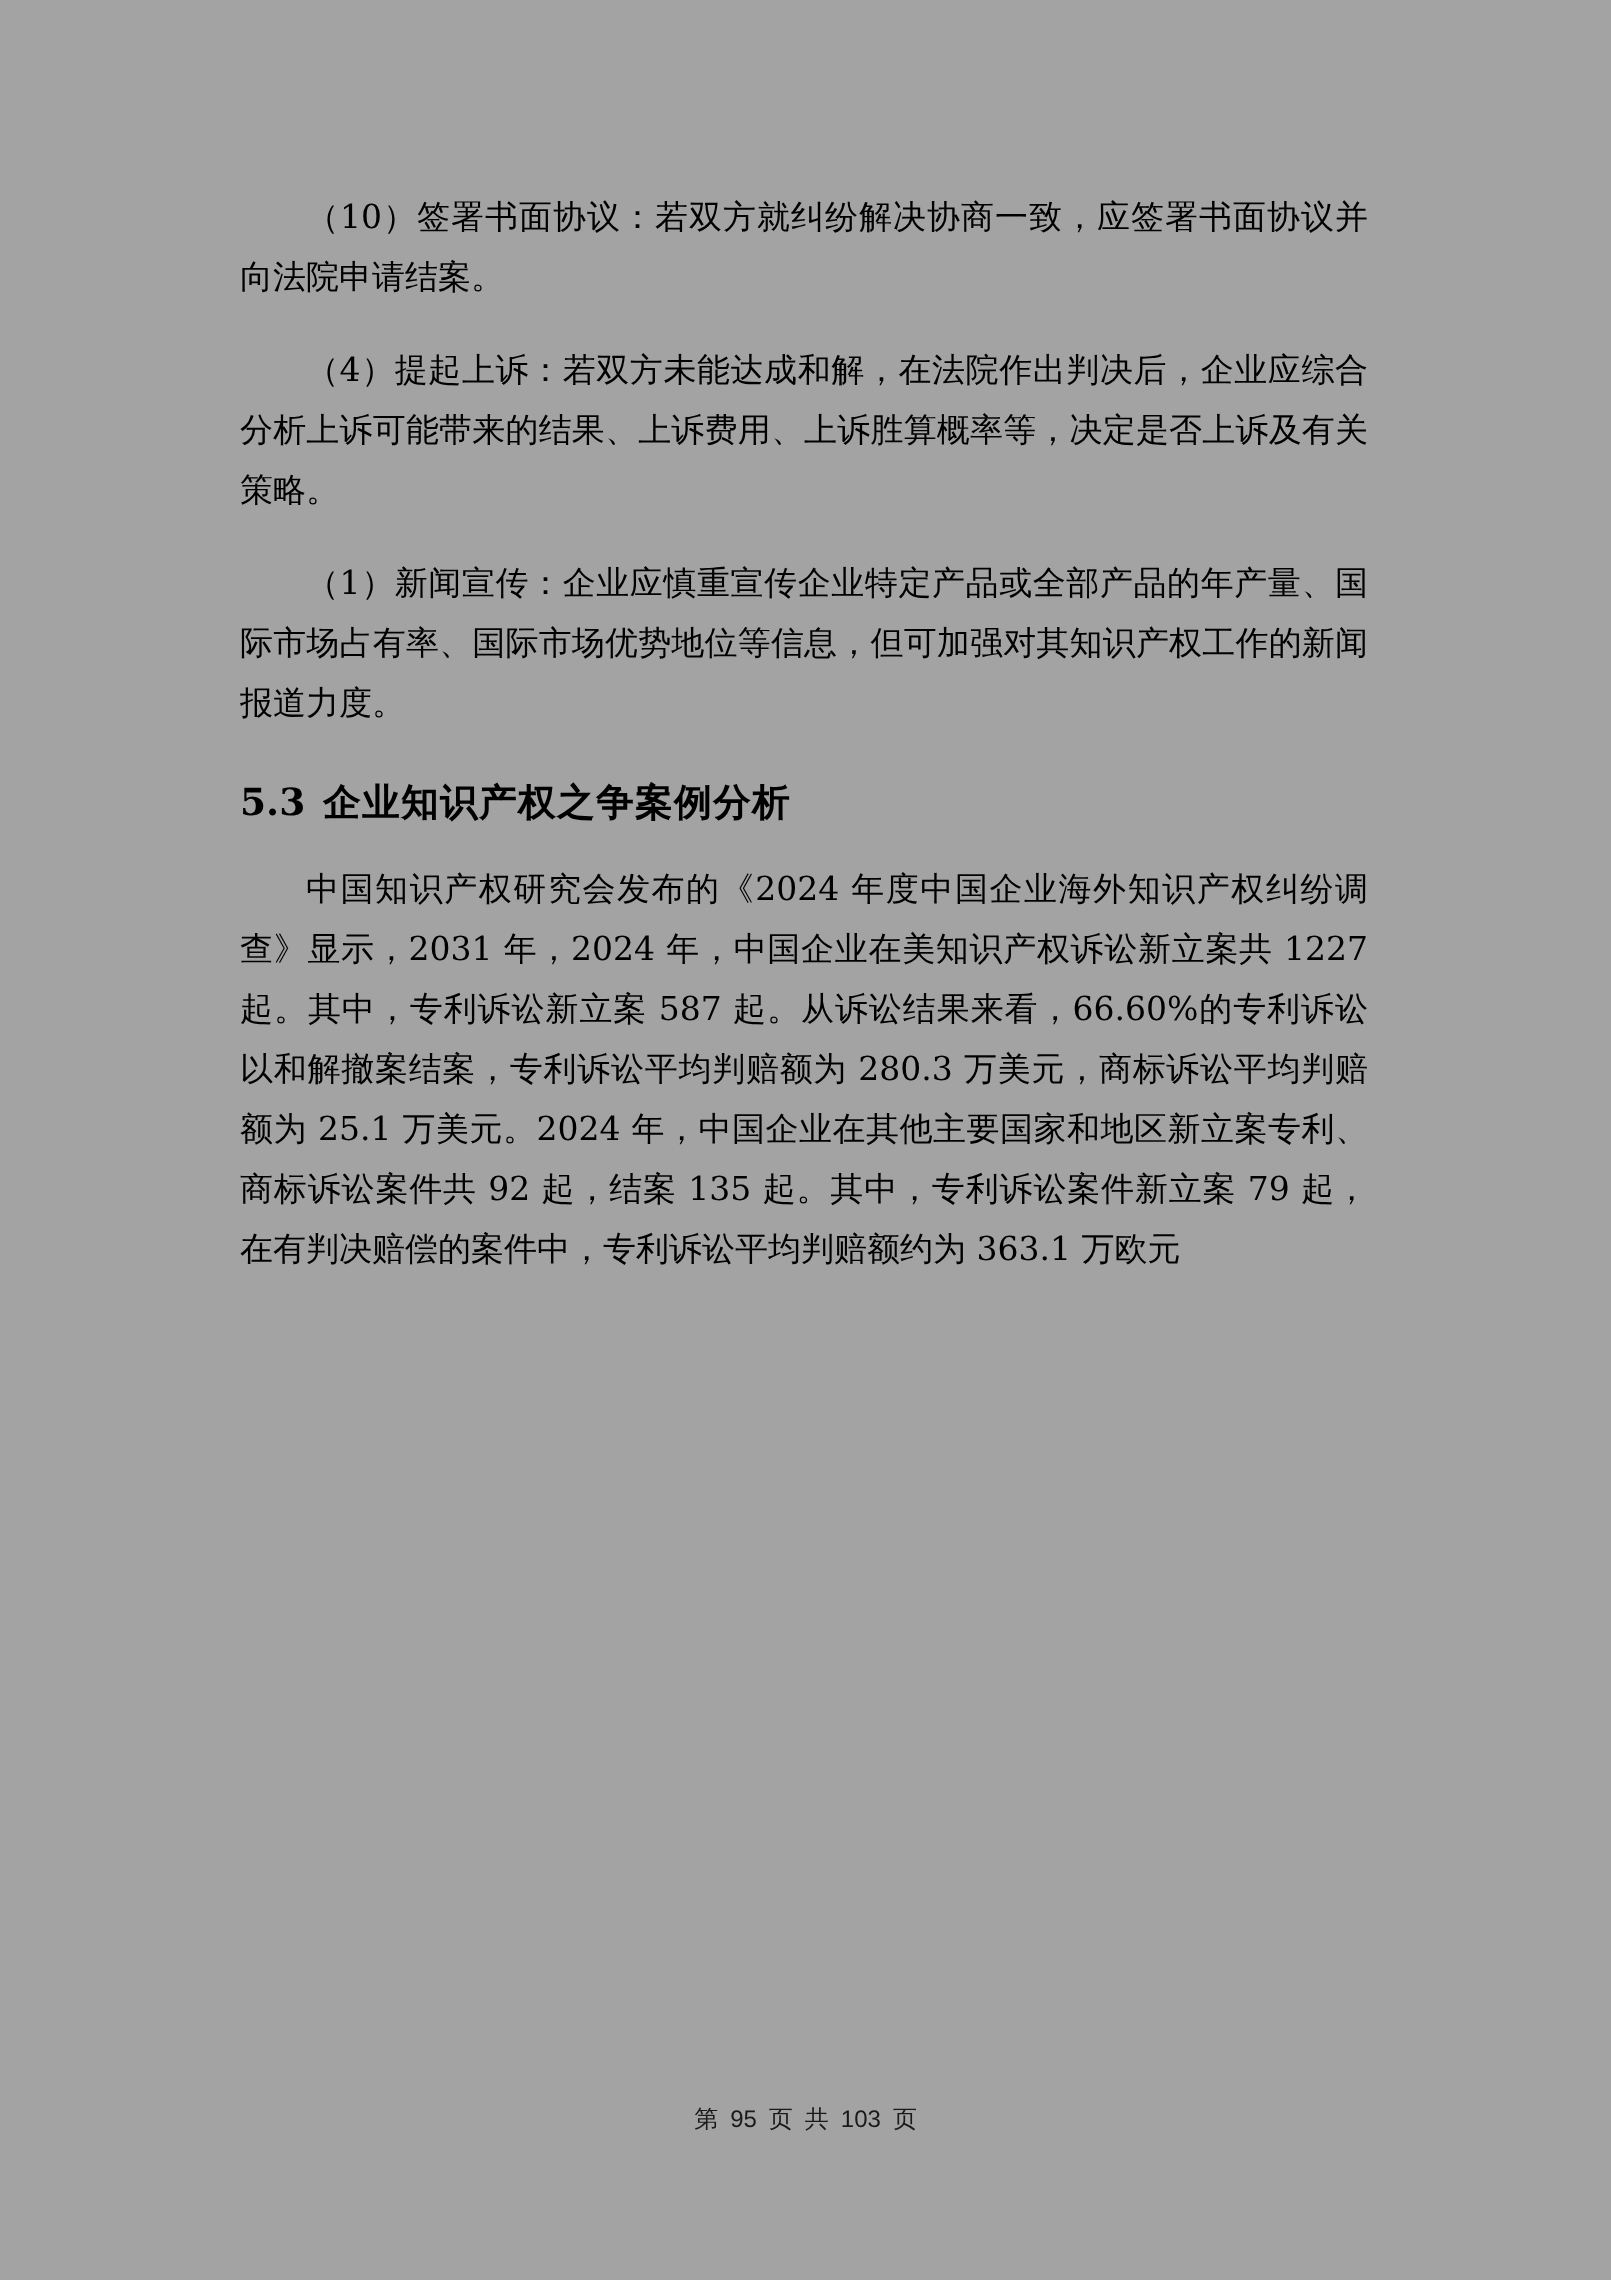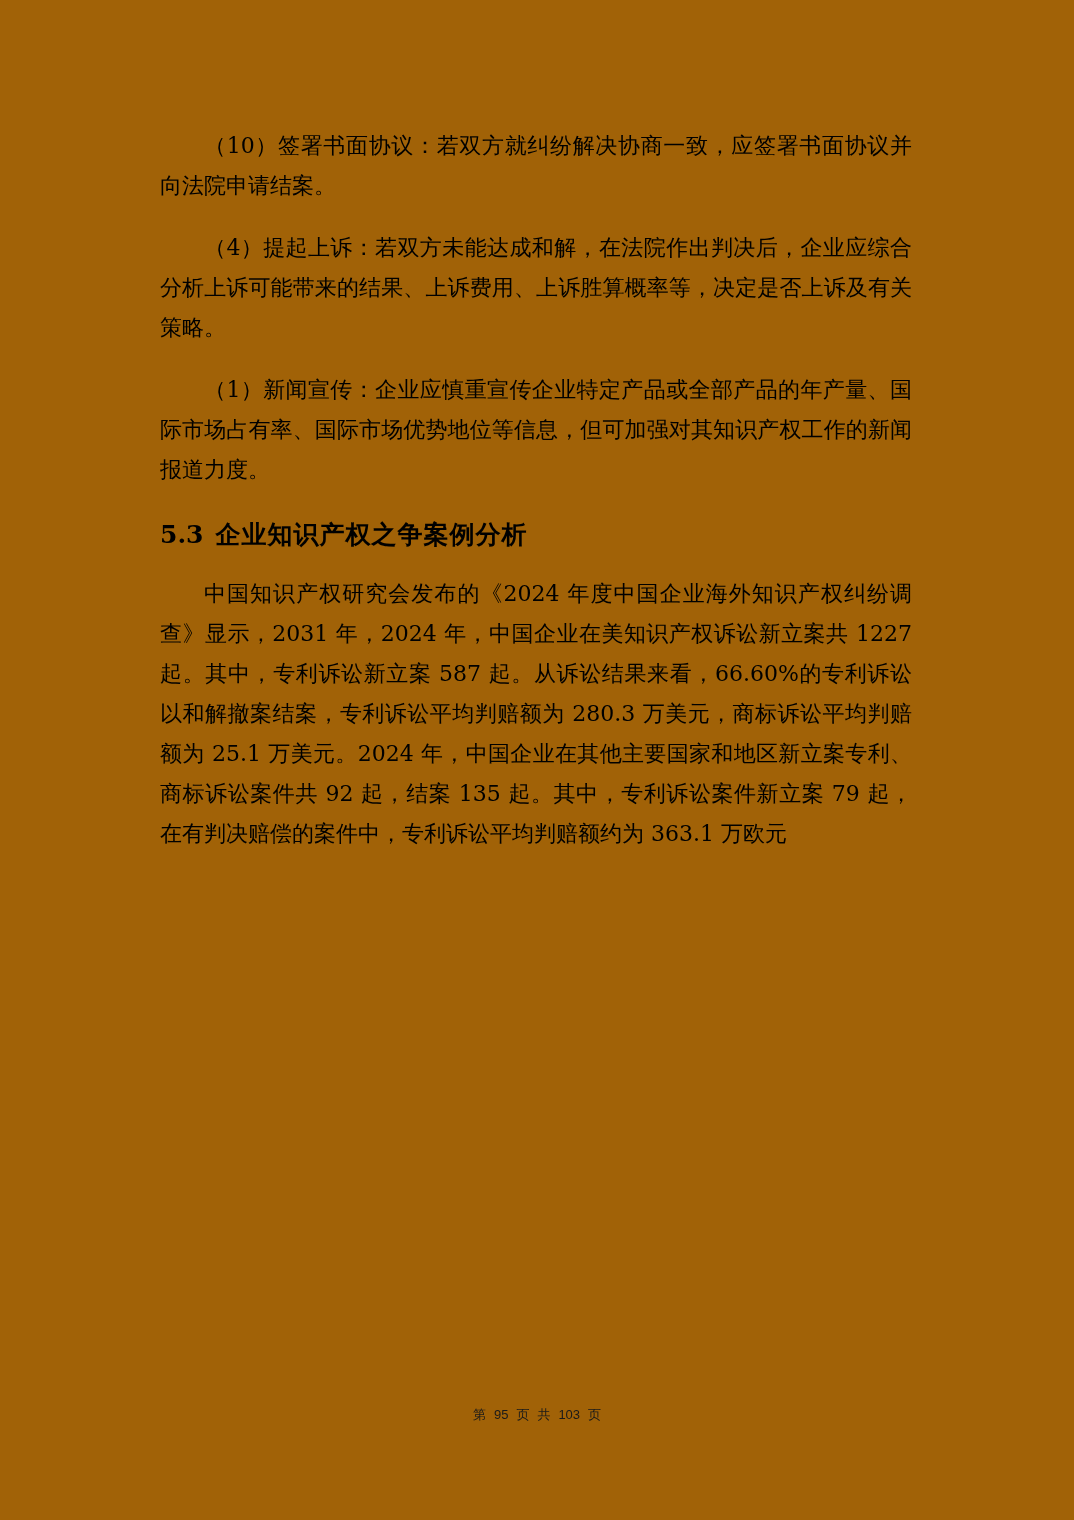--- a/index.html
+++ b/index.html
@@ -4,21 +4,21 @@
 <style>
   html, body {
     margin: 0;
     padding: 0;
     background: #ffffff;
   }
   .page {
     position: relative;
     width: 1074px;
     height: 1520px;
-    background: #a16207;
+    background: #a3a3a3;
     color: #000000;
     font-family: "DejaVu Serif", "Liberation Serif", serif;
     overflow: hidden;
   }
   .content {
     position: absolute;
     top: 126px;
     left: 160px;
     width: 752px;
   }
@@ -40,21 +40,21 @@
   .section-number {
     margin-right: 12px;
     letter-spacing: 0;
   }
   .page-footer {
     position: absolute;
     left: 0;
     right: 0;
     bottom: 96px;
     text-align: center;
-    font-size: 13px;
+    font-size: 16px;
     color: #1a1a1a;
   }
   .page-footer span {
     margin: 0 4px;
   }
   .page-num {
     font-family: "Liberation Sans", sans-serif;
   }
 </style>
 </head>

